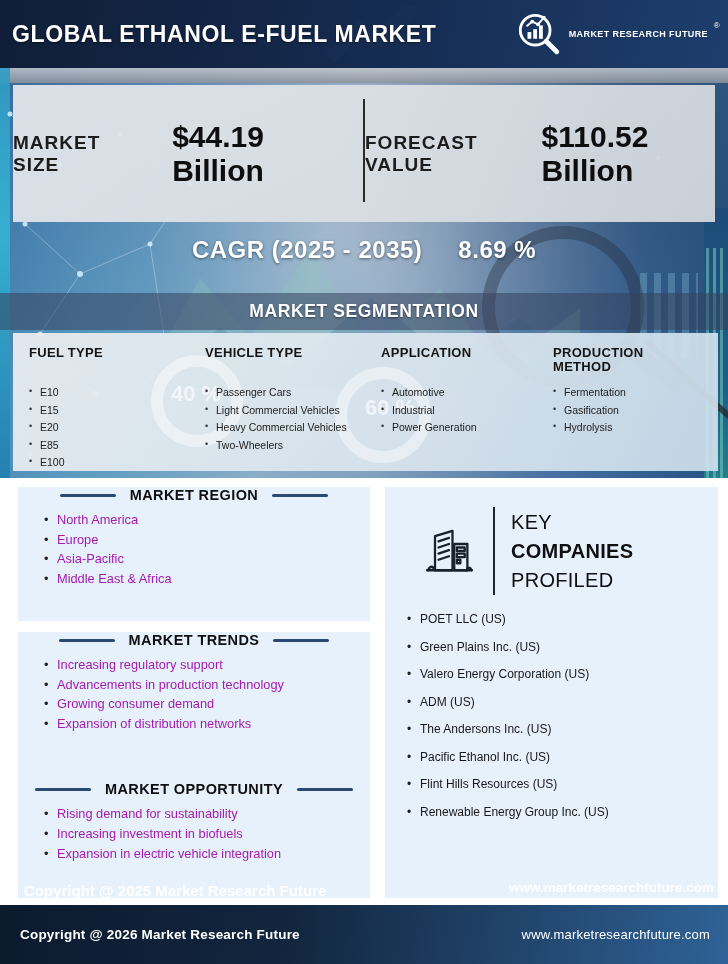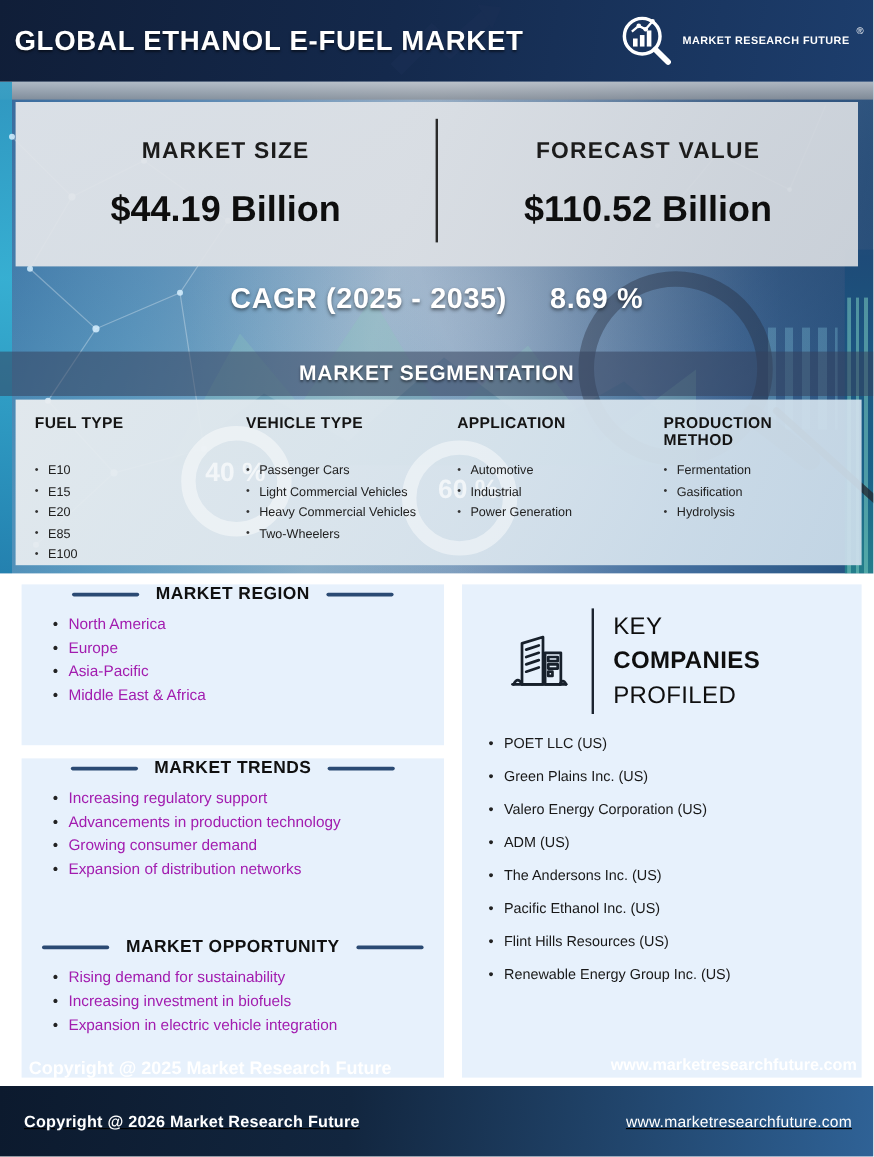--- a/index.html
+++ b/index.html
@@ -41,21 +41,21 @@
   .pen { position:absolute; left:692px; top:250px; width:6px; height:135px; background:#23262e; opacity:.75;
     transform:rotate(-48deg); border-radius:3px; }
   .mountains { position:absolute; left:140px; top:150px; }
   .minibar-sil { position:absolute; left:640px; top:205px; width:58px; height:85px; opacity:.55;
     background:repeating-linear-gradient(90deg, rgba(135,205,225,.55) 0 7px, transparent 7px 14px); }
 
   
   .stat-panel { position:absolute; left:13px; top:17px; width:702px; height:137px;
     background:linear-gradient(135deg, rgba(228,231,235,.94), rgba(211,216,222,.94));
     display:flex; align-items:stretch; z-index:3; }
-  .stat-half { flex:1; display:flex; flex-direction:column; justify-content:center; align-items:center; gap:20px; }
+  .stat-half { flex:1; display:flex; flex-direction:row; justify-content:center; align-items:center; gap:20px; }
   .stat-label { font-size:19px; font-weight:700; letter-spacing:1px; color:#1c1c1c; }
   .stat-value { font-size:30px; font-weight:700; color:#0e0e0e; }
   .stat-divider { width:2px; background:#2a2a2a; margin:14px 0 20px 0; }
 
   
   .cagr-row { position:absolute; top:168px; left:0; width:100%; display:flex; justify-content:center; gap:36px;
     z-index:3; }
   .cagr-label,.cagr-value { color:#fff; font-size:24px; font-weight:700; letter-spacing:.5px;
     text-shadow:0 1px 3px rgba(0,0,0,.5); }
 
@@ -103,21 +103,21 @@
   .companies-list { list-style:none; margin:18px 0 0 22px; }
   .companies-list li { position:relative; font-size:12px; color:#181818; padding-left:13px; margin-bottom:14.5px; line-height:13px; }
   .companies-list li::before { content:"•"; position:absolute; left:0; top:0; color:#222; }
 
   .watermark-copy { position:absolute; left:24px; top:404px; color:#fff; font-size:15px; font-weight:700; z-index:2; white-space:nowrap; }
   .watermark-site { position:absolute; right:14px; top:402px; color:#fff; font-size:13.5px; font-weight:700; z-index:2; white-space:nowrap; }
 
   
   .footer { position:absolute; top:905px; left:0; width:728px; height:59px;
     background:linear-gradient(95deg,#0c1a2e 0%,#12263f 40%,#2f6296 100%);
-    display:flex; align-items:center; justify-content:space-between; padding:0 18px 0 20px;text-decoration:underline; }
+    display:flex; align-items:center; justify-content:space-between; padding:0 18px 0 20px; }
   .footer-copy { color:#fff; font-size:13.5px; font-weight:700; letter-spacing:.2px; }
   .footer-site { color:#fff; font-size:13px; font-weight:400; letter-spacing:.2px; }
 </style>
 </head>
 <body>
 
 <div class="page">
 
   <div class="header">
     <svg class="header-arrow" width="96" height="62" viewBox="0 0 96 62">

